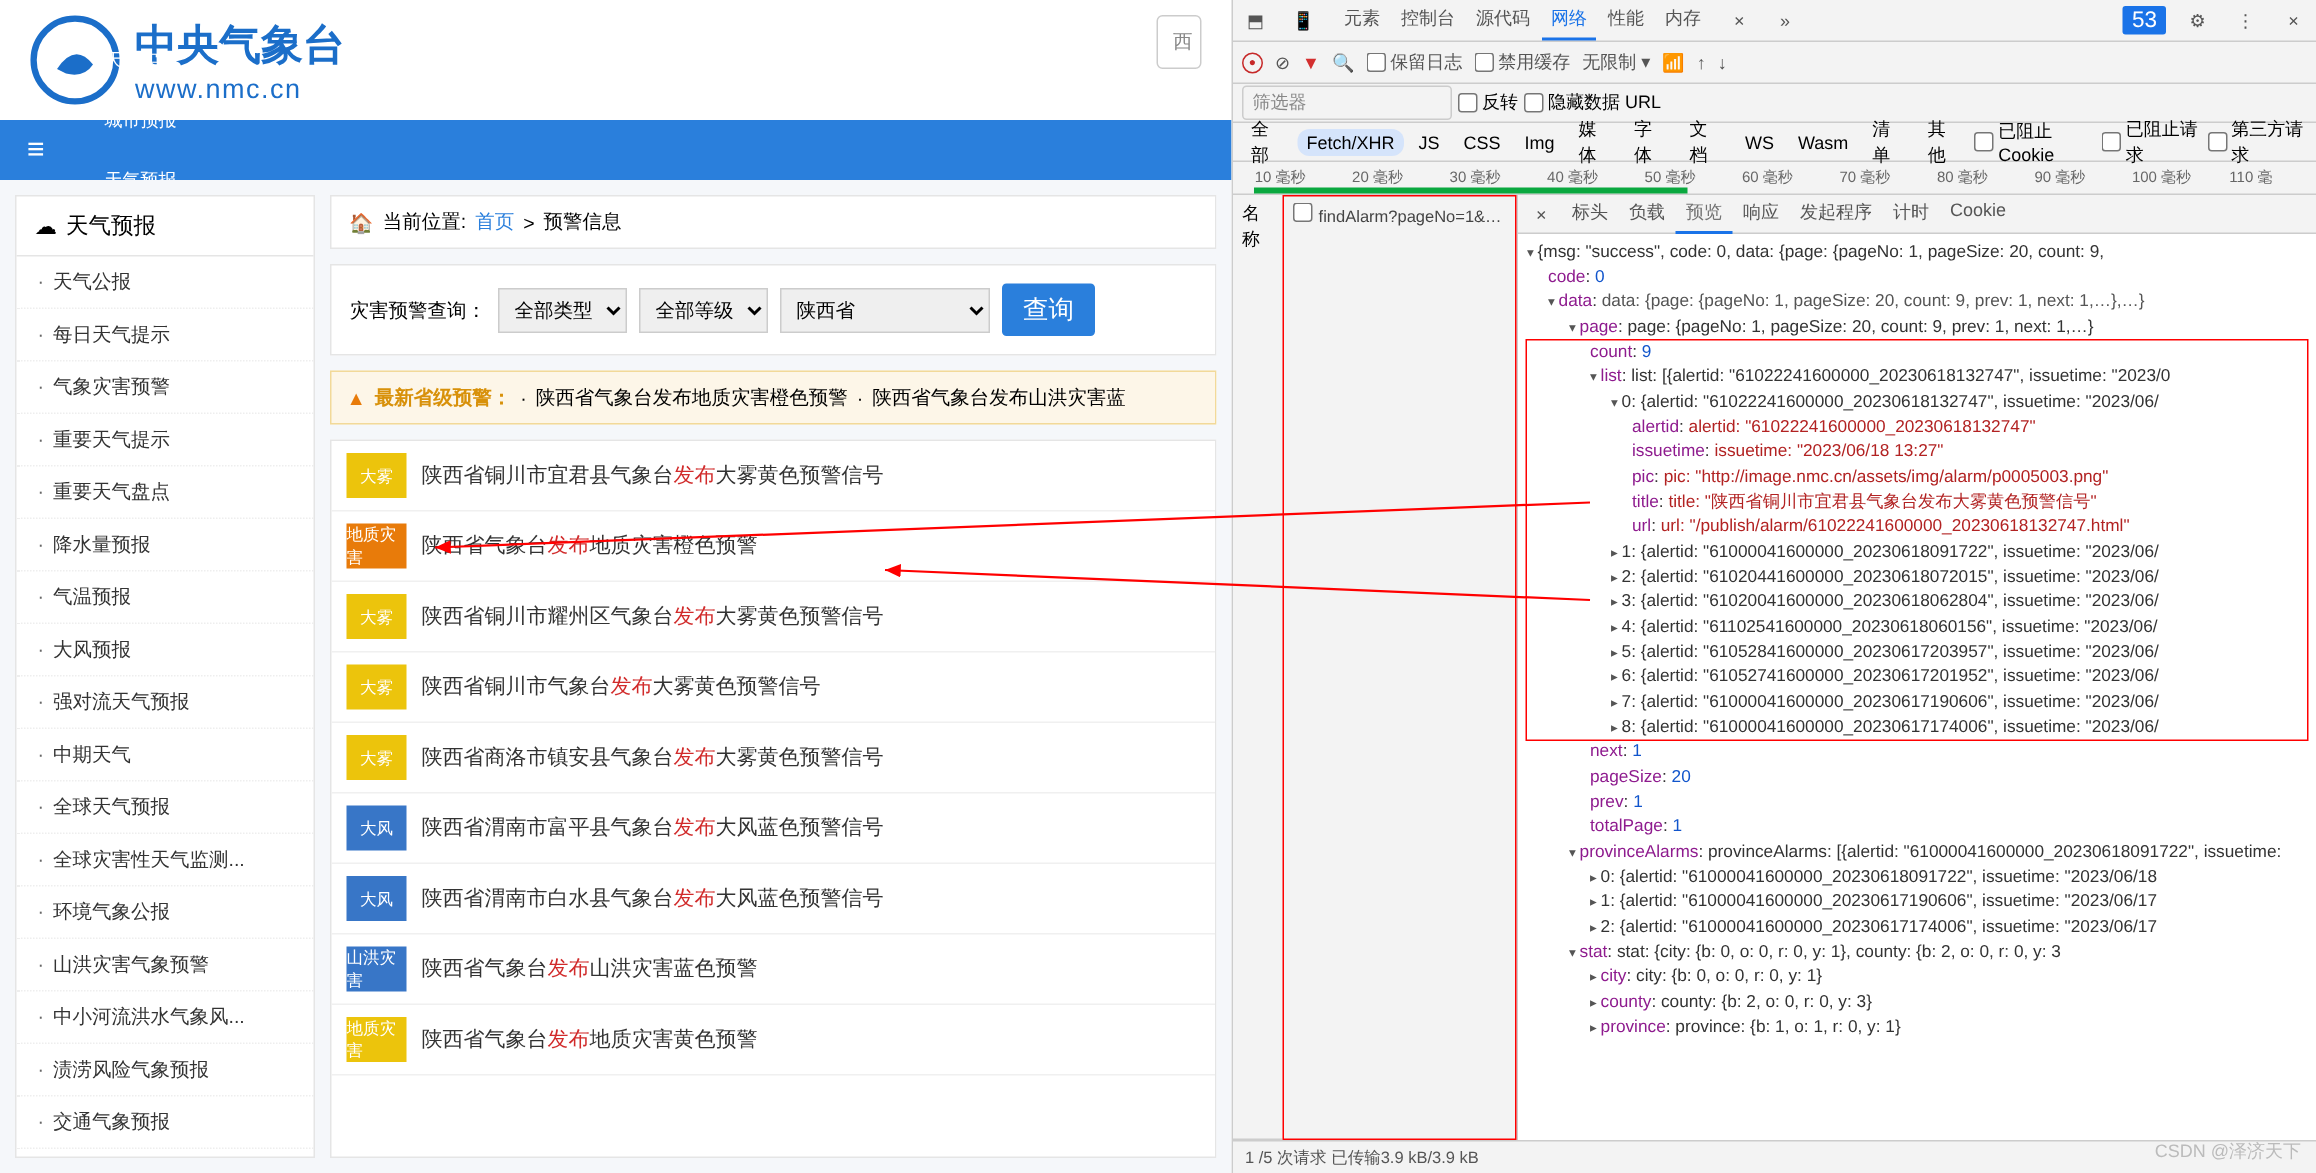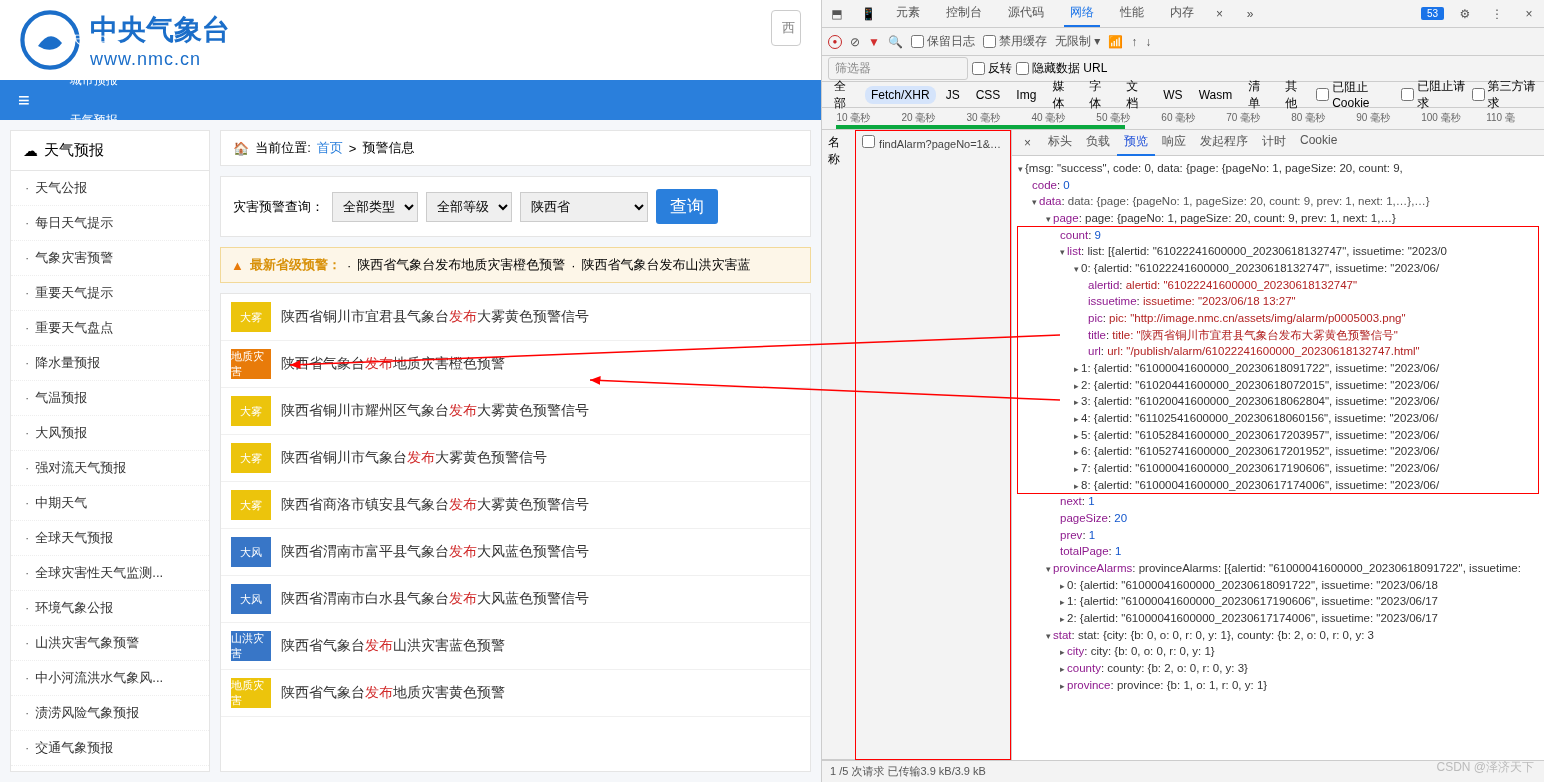--- a/index.html
+++ b/index.html
@@ -35,40 +35,40 @@
 .ico.orange{background:#e87b0a}
 .ico.blue{background:#3876c7}
 .alarm-item .txt{font-size:14px;color:#333}
 .alarm-item .txt .fb{color:#d12b2b}
 .right{flex:1;display:flex;flex-direction:column;background:#f3f3f3;font-size:12px}
 .dt-top{display:flex;align-items:center;height:28px;border-bottom:1px solid #ccc;background:#f3f3f3;padding:0 4px;gap:10px}
 .dt-ico{width:22px;text-align:center;color:#555}
 .tab{padding:4px 6px;color:#555}
 .tab.act{color:#1a73e8;border-bottom:2px solid #1a73e8}
 .tab.x{color:#555}
-.badge{margin-left:auto;background:#1a73e8;color:#fff;padding:1px 6px;border-radius:2px;font-size:10px}
+.badge{margin-left:auto;background:#1a73e8;color:#fff;padding:1px 6px;border-radius:2px;font-size:15px}
 .dt-tb{display:flex;align-items:center;height:28px;border-bottom:1px solid #ccc;gap:8px;padding:0 6px;color:#555}
 .rec{color:#c62828;border:1px solid #c62828;width:14px;height:14px;border-radius:50%;display:inline-flex;align-items:center;justify-content:center;font-size:8px}
 .filter-ico{color:#d32f2f}
 .cb{display:flex;align-items:center;gap:3px}
 .dt-ft{display:flex;align-items:center;height:26px;border-bottom:1px solid #ccc;padding:0 6px;gap:4px;font-size:12px}
 .ft-in{border:1px solid #ccc;border-radius:3px;padding:2px 6px;width:140px;color:#888}
 .ft-pill{padding:2px 6px;border-radius:8px}
 .ft-pill.sel{background:#d5e4fb}
 .wf{height:22px;border-bottom:1px solid #ccc;position:relative;font-size:10px;color:#666}
 .wf .tick{position:absolute;top:3px;white-space:nowrap}
 .wf .bar{position:absolute;bottom:0;height:4px;background:#0aa83f}
 .dt-body{flex:1;display:flex;overflow:hidden}
 .rq-col{width:190px;border-right:1px solid #ccc;display:flex;}
 .rq-h{padding:4px 6px;border-bottom:1px solid #ccc}
 .rq-row{padding:4px 6px;border:1px solid red;font-size:11px;color:#444;white-space:nowrap;overflow:hidden;text-overflow:ellipsis}
 .prev-col{flex:1;display:flex;flex-direction:column;overflow:hidden}
 .prev-tabs{display:flex;border-bottom:1px solid #ccc;height:26px;align-items:center;gap:4px;padding: 0 6px}
 .ptab{padding:4px 7px;color:#555}
-.ptab.act{color:#1d4ed8;border-bottom:2px solid #1a73e8}
+.ptab.act{color:#737373;border-bottom:2px solid #1a73e8}
 .x-i{padding:0 6px;color:#555}
 .json-view{flex:1;overflow:auto;font-family:Menlo,Consolas,monospace;font-size:11.5px;line-height:1.45;padding:4px 6px;background:#fff;color:#333;white-space:nowrap}
 .json-view .k{color:#8e1b8e}
 .json-view .s{color:#b22222}
 .json-view .n{color:#1155cc}
 .json-view .arr{color:#555}
 .json-view .ind1{padding-left:14px}
 .json-view .ind2{padding-left:28px}
 .json-view .ind3{padding-left:42px}
 .json-view .ind4{padding-left:56px}
@@ -137,21 +137,21 @@
       <div class="bc">
         <span class="home">🏠</span>
         <span>当前位置:</span>
         <span class="home">首页</span> &gt;
         <span>预警信息</span>
       </div>
       <div class="filter">
         <span>灾害预警查询：</span>
         <select><option>全部类型</option></select>
         <select><option>全部等级</option></select>
-        <select style="width:128px"><option>陕西省</option></select>
+        <select style="width:140px"><option>陕西省</option></select>
         <button class="btn">查询</button>
       </div>
       <div class="warn-bar">
         <span style="color:#e87b0a">▲</span>
         <span class="t">最新省级预警：</span>
         <span>· </span>
           <span>陕西省气象台发布地质灾害橙色预警</span>
         <span> · </span>
           <span>陕西省气象台发布山洪灾害蓝</span>
       </div>
@@ -194,21 +194,21 @@
           </div>
         </div>
     </div>
   </div>
 </div>
 
 <div class="right">
   <div class="dt-top">
     <span class="dt-ico">⬒</span>
     <span class="dt-ico">📱</span>
-    <div id="dt-tabs" style="display:flex;gap:14px">
+    <div id="dt-tabs" style="display:flex;gap:2px">
         <span class="tab">元素</span>
         <span class="tab">控制台</span>
         <span class="tab">源代码</span>
         <span class="tab act">网络</span>
         <span class="tab">性能</span>
         <span class="tab">内存</span>
       </div>
     <span class="tab x">×</span>
     <span class="dt-ico">»</span>
     <span class="badge">53</span>

